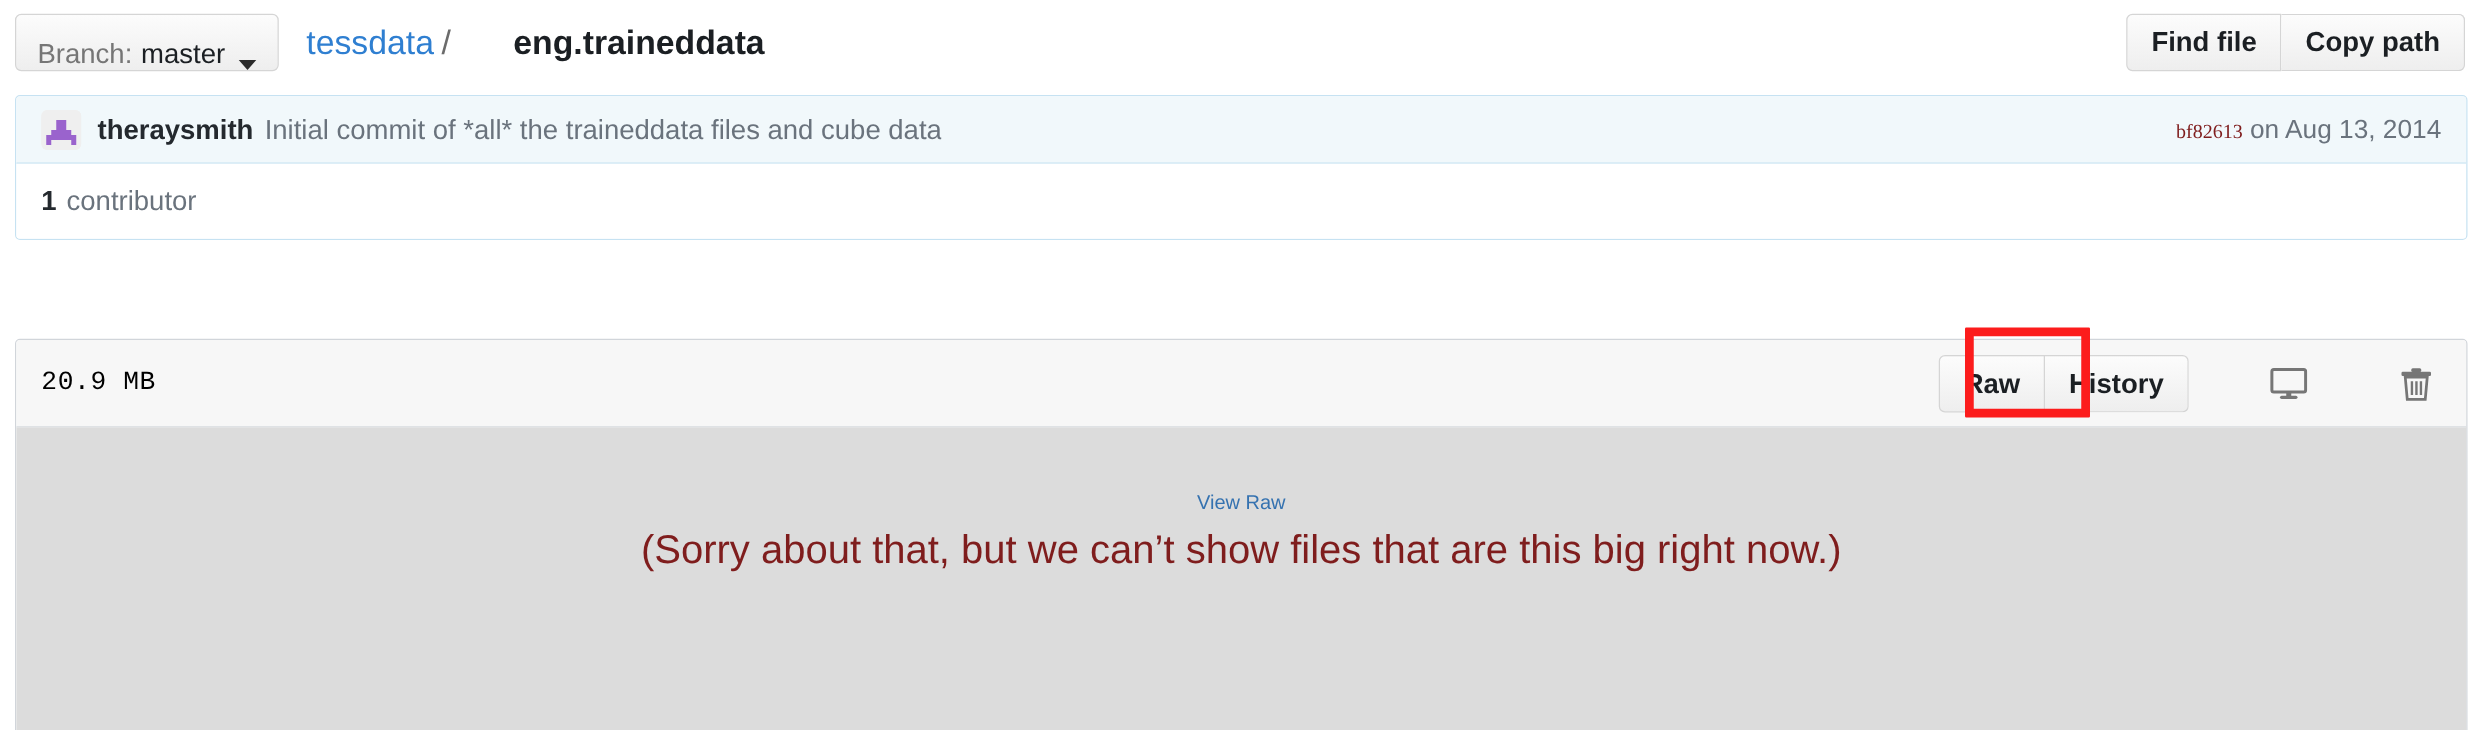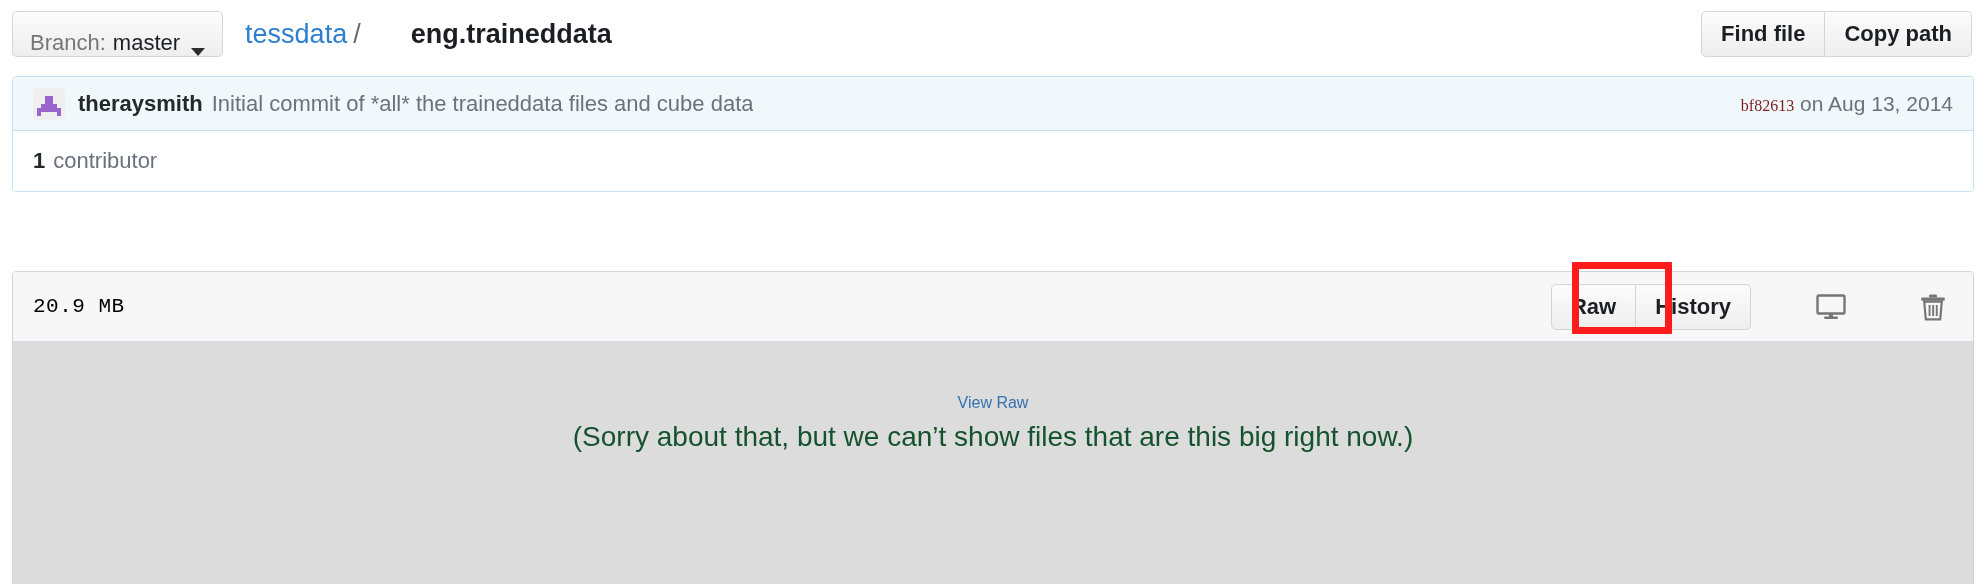--- a/index.html
+++ b/index.html
@@ -201,22 +201,22 @@
     padding-top: 52px;
   }
   .view-raw-link {
     font-size: 16px;
     color: #3572b0;
     cursor: pointer;
     text-decoration: none;
     margin-bottom: 9px;
   }
   .view-raw-note {
-    font-size: 28px;
-    color: #14532d;
+    font-size: 32px;
+    color: #7f1d1d;
   }
 
   
   .annotation-box {
     position: absolute;
     left: 1572px; top: 262px;
     width: 100px; height: 72px;
     border: 7px solid #fc1c1c;
     border-radius: 1px;
     pointer-events: none;

